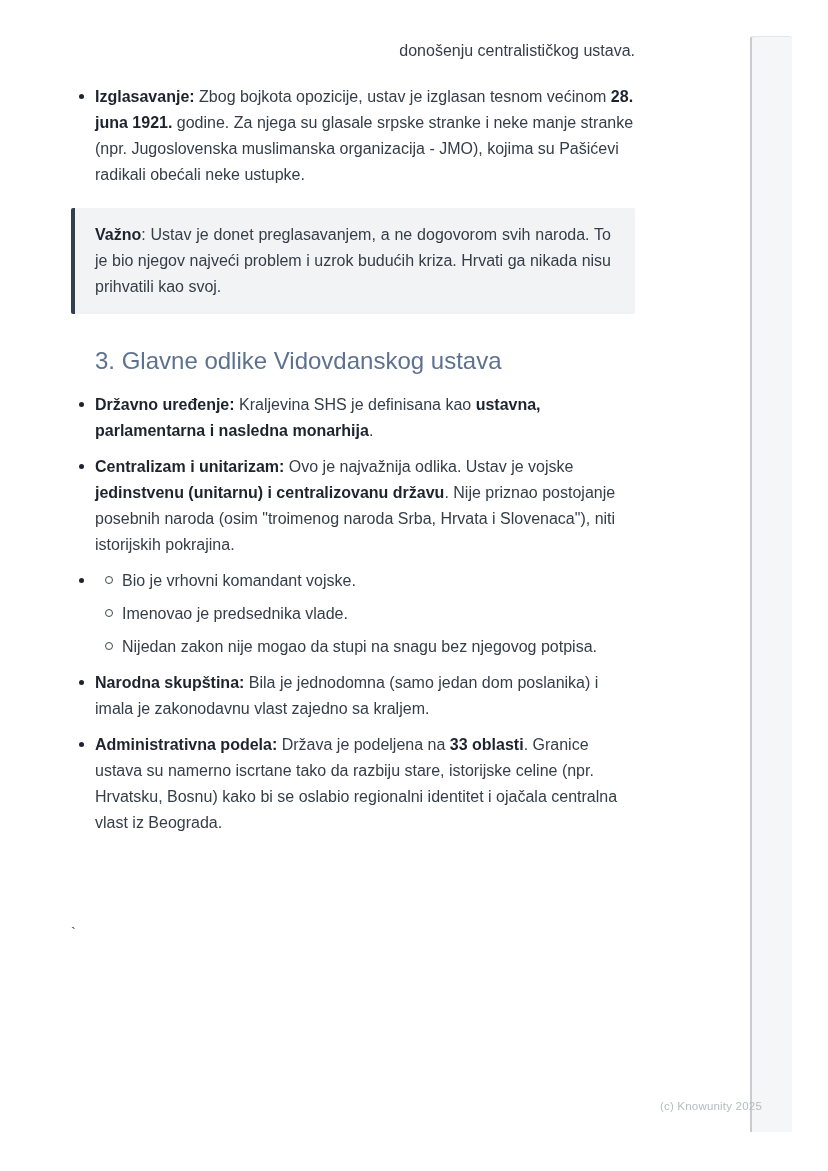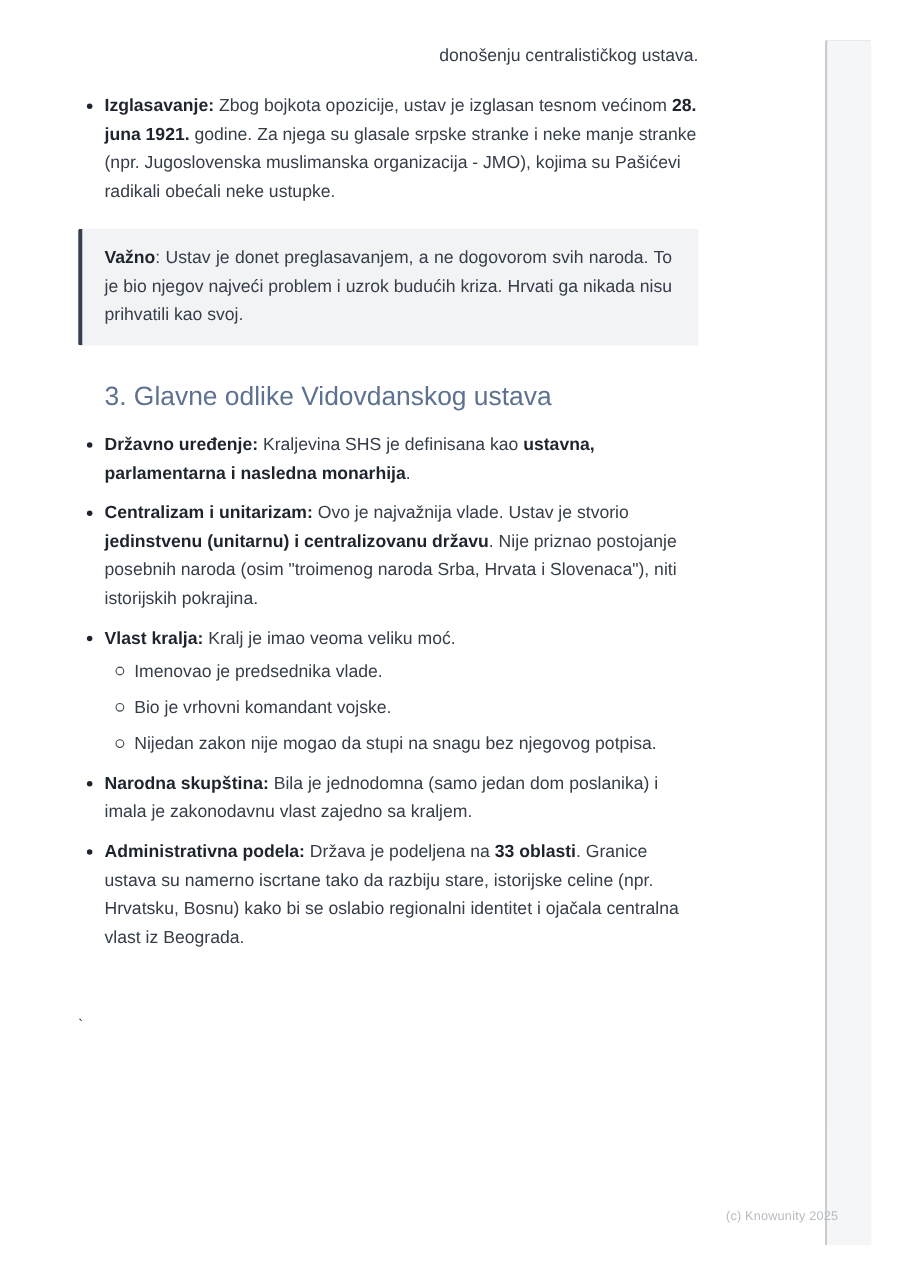--- a/index.html
+++ b/index.html
@@ -91,27 +91,26 @@
   </div>
 
   <h2 class="heading">3. Glavne odlike Vidovdanskog ustava</h2>
 
 
   <ul class="toplist features">
     <li>
       <span><span class="b">Državno uređenje:</span><span> Kraljevina SHS je definisana kao </span><span class="b">ustavna, parlamentarna i nasledna monarhija</span><span>.</span></span>
     </li>
     <li>
-      <span><span class="b">Centralizam i unitarizam:</span><span> Ovo je najvažnija vlade. Ustav je stvorio </span><span class="b">jedinstvenu (unitarnu) i centralizovanu državu</span><span>. Nije priznao postojanje posebnih naroda (osim "troimenog naroda Srba, Hrvata i Slovenaca"), niti istorijskih pokrajina.</span></span>
+      <span><span class="b">Centralizam i unitarizam:</span><span> Ovo je najvažnija odlika. Ustav je vojske </span><span class="b">jedinstvenu (unitarnu) i centralizovanu državu</span><span>. Nije priznao postojanje posebnih naroda (osim "troimenog naroda Srba, Hrvata i Slovenaca"), niti istorijskih pokrajina.</span></span>
     </li>
     <li>
-      <span><span class="b">Vlast kralja:</span><span> Kralj je imao veoma veliku moć.</span></span>
       <ul class="sublist">
+        <li>Bio je vrhovni komandant vojske.</li>
         <li>Imenovao je predsednika vlade.</li>
-        <li>Bio je vrhovni komandant vojske.</li>
         <li>Nijedan zakon nije mogao da stupi na snagu bez njegovog potpisa.</li>
       </ul>
     </li>
     <li>
       <span><span class="b">Narodna skupština:</span><span> Bila je jednodomna (samo jedan dom poslanika) i imala je zakonodavnu vlast zajedno sa kraljem.</span></span>
     </li>
     <li>
       <span><span class="b">Administrativna podela:</span><span> Država je podeljena na </span><span class="b">33 oblasti</span><span>. Granice ustava su namerno iscrtane tako da razbiju stare, istorijske celine (npr. Hrvatsku, Bosnu) kako bi se oslabio regionalni identitet i ojačala centralna vlast iz Beograda.</span></span>
     </li>
   </ul>

